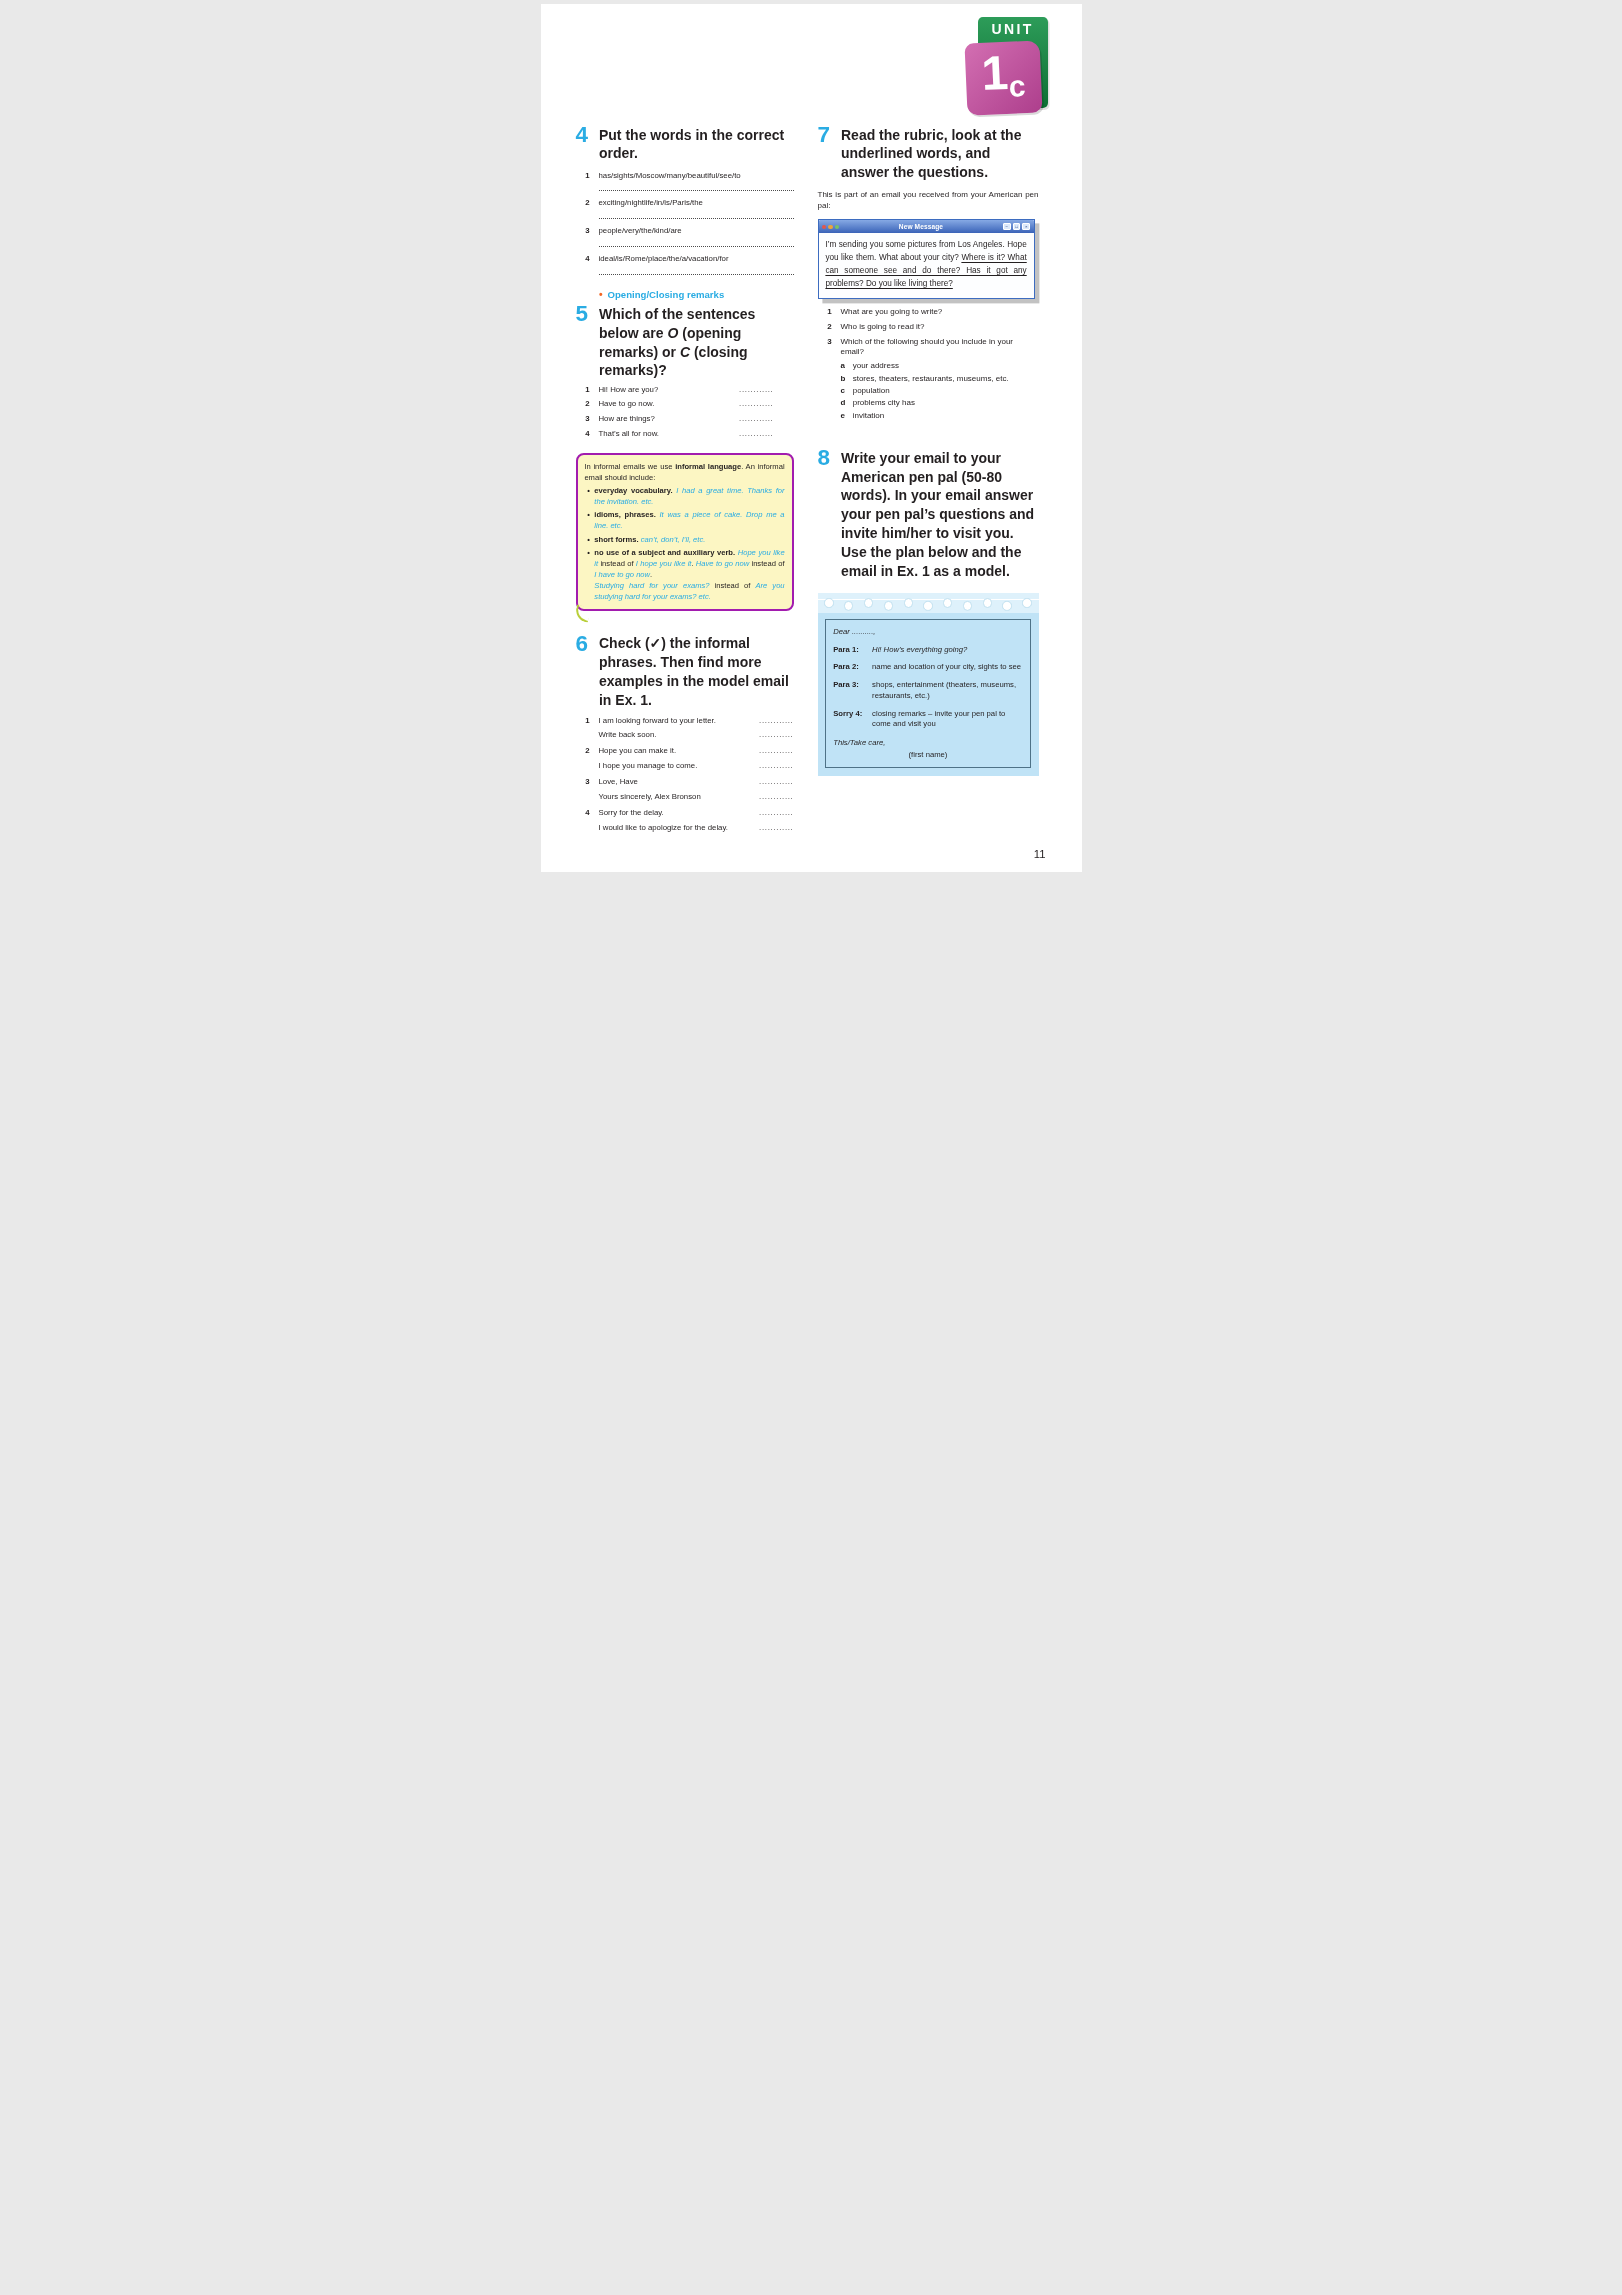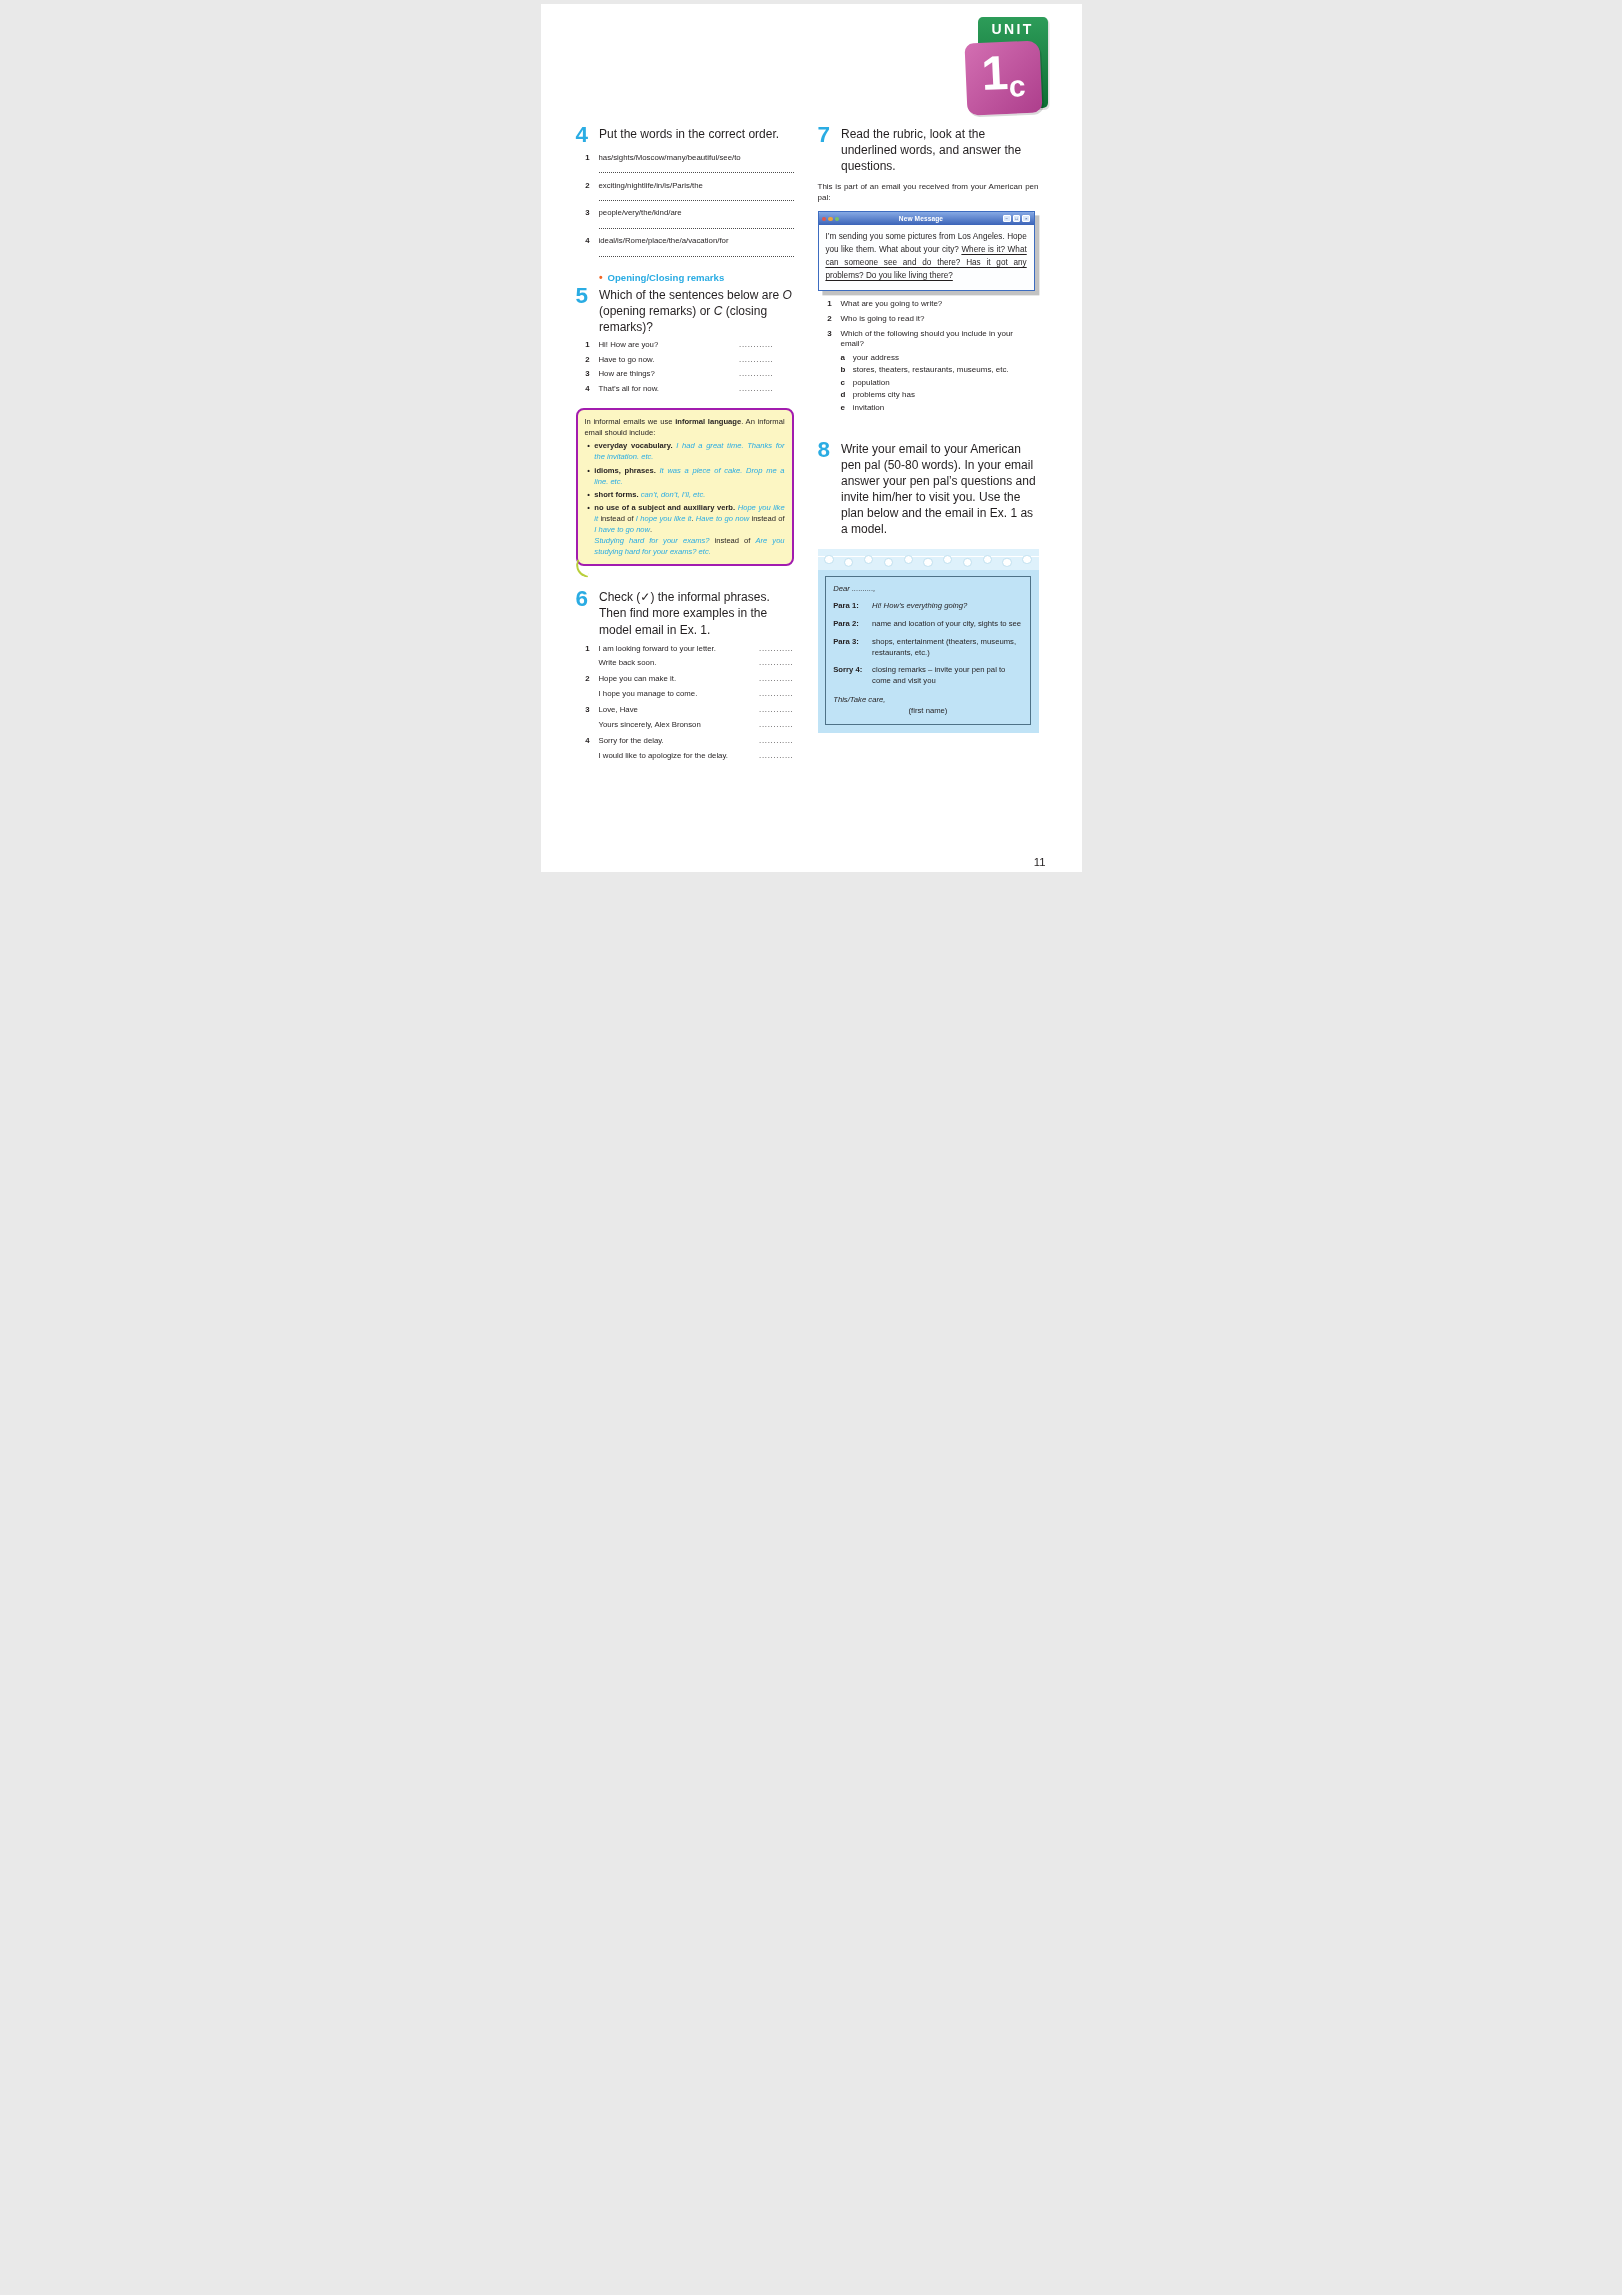--- a/index.html
+++ b/index.html
@@ -19,21 +19,21 @@
   .unit-num-1 { font-size:48px; font-weight:700; color:#fff; line-height:1.3; }
   .unit-num-c { font-size:30px; font-weight:700; color:#fff; line-height:1; margin-top:30px; }
 
   
   .col-left  { position:absolute; left:35px;  top:120px; width:218px; }
   .col-right { position:absolute; left:277px; top:120px; width:221px; }
 
   
   .ex-head { display:flex; gap:5.9px; align-items:flex-start; }
   .ex-num { font-size:22.5px; font-weight:700; color:#2aace3; line-height:.95; width:17.6px; flex-shrink:0; }
-  .ex-title { font-weight:400; font-size:12px; line-height:1.35; padding-top:1.5px; }
+  .ex-title { font-weight:700; font-size:14px; line-height:1.35; padding-top:1.5px; }
   .it { font-style:italic; }
 
   
   .item-row, .ans-row, .q-row { display:flex; gap:4.9px; padding-left:9.8px; font-size:7.8px; line-height:1.32; }
   .item-row { margin-top:7.3px; }
   .item-num, .q-num { font-weight:700; width:8.3px; flex-shrink:0; }
   .dotline { border-bottom:1.2px dotted #4c4c4c; height:6.4px; margin:3.9px 0 0 23px; }
 
   .ex5-wrap { width:198px; }
   .ans-row { margin-top:4.4px; }
@@ -87,21 +87,21 @@
   .garland::before { content:""; position:absolute; left:0; right:0; top:6.4px; border-top:1px solid #ffffff; }
   .gc { width:9.3px; height:9.3px; background:#fff; border:1px solid #bfe0f0; border-radius:50%; position:relative; z-index:1; }
   .gc:nth-child(even) { transform:translateY(2.9px); }
   .plan-inner { margin:5.9px 7.8px 0; border:0.5px solid #4e7287; padding:6.9px 6.9px 6.9px; font-size:7.7px; line-height:1.4; }
   .plan-row { display:flex; gap:3.9px; margin-top:6.9px; }
   .plan-label { font-weight:700; width:35px; flex-shrink:0; }
   .plan-text { flex:1; }
   .plan-close1 { margin-top:7.8px; }
   .plan-close2 { margin-top:1px;text-align:center; }
 
-  .page-num { position:absolute; right:36px; bottom:4px; font-size:11.3px; }
+  .page-num { position:absolute; right:36px; bottom:12px; font-size:11.3px; }
 </style>
 </head>
 <body>
 
 <div class="page">
 
   <div class="unit-badge">
     <div class="unit-green">
       <span class="unit-word">UNIT</span>
     </div>

